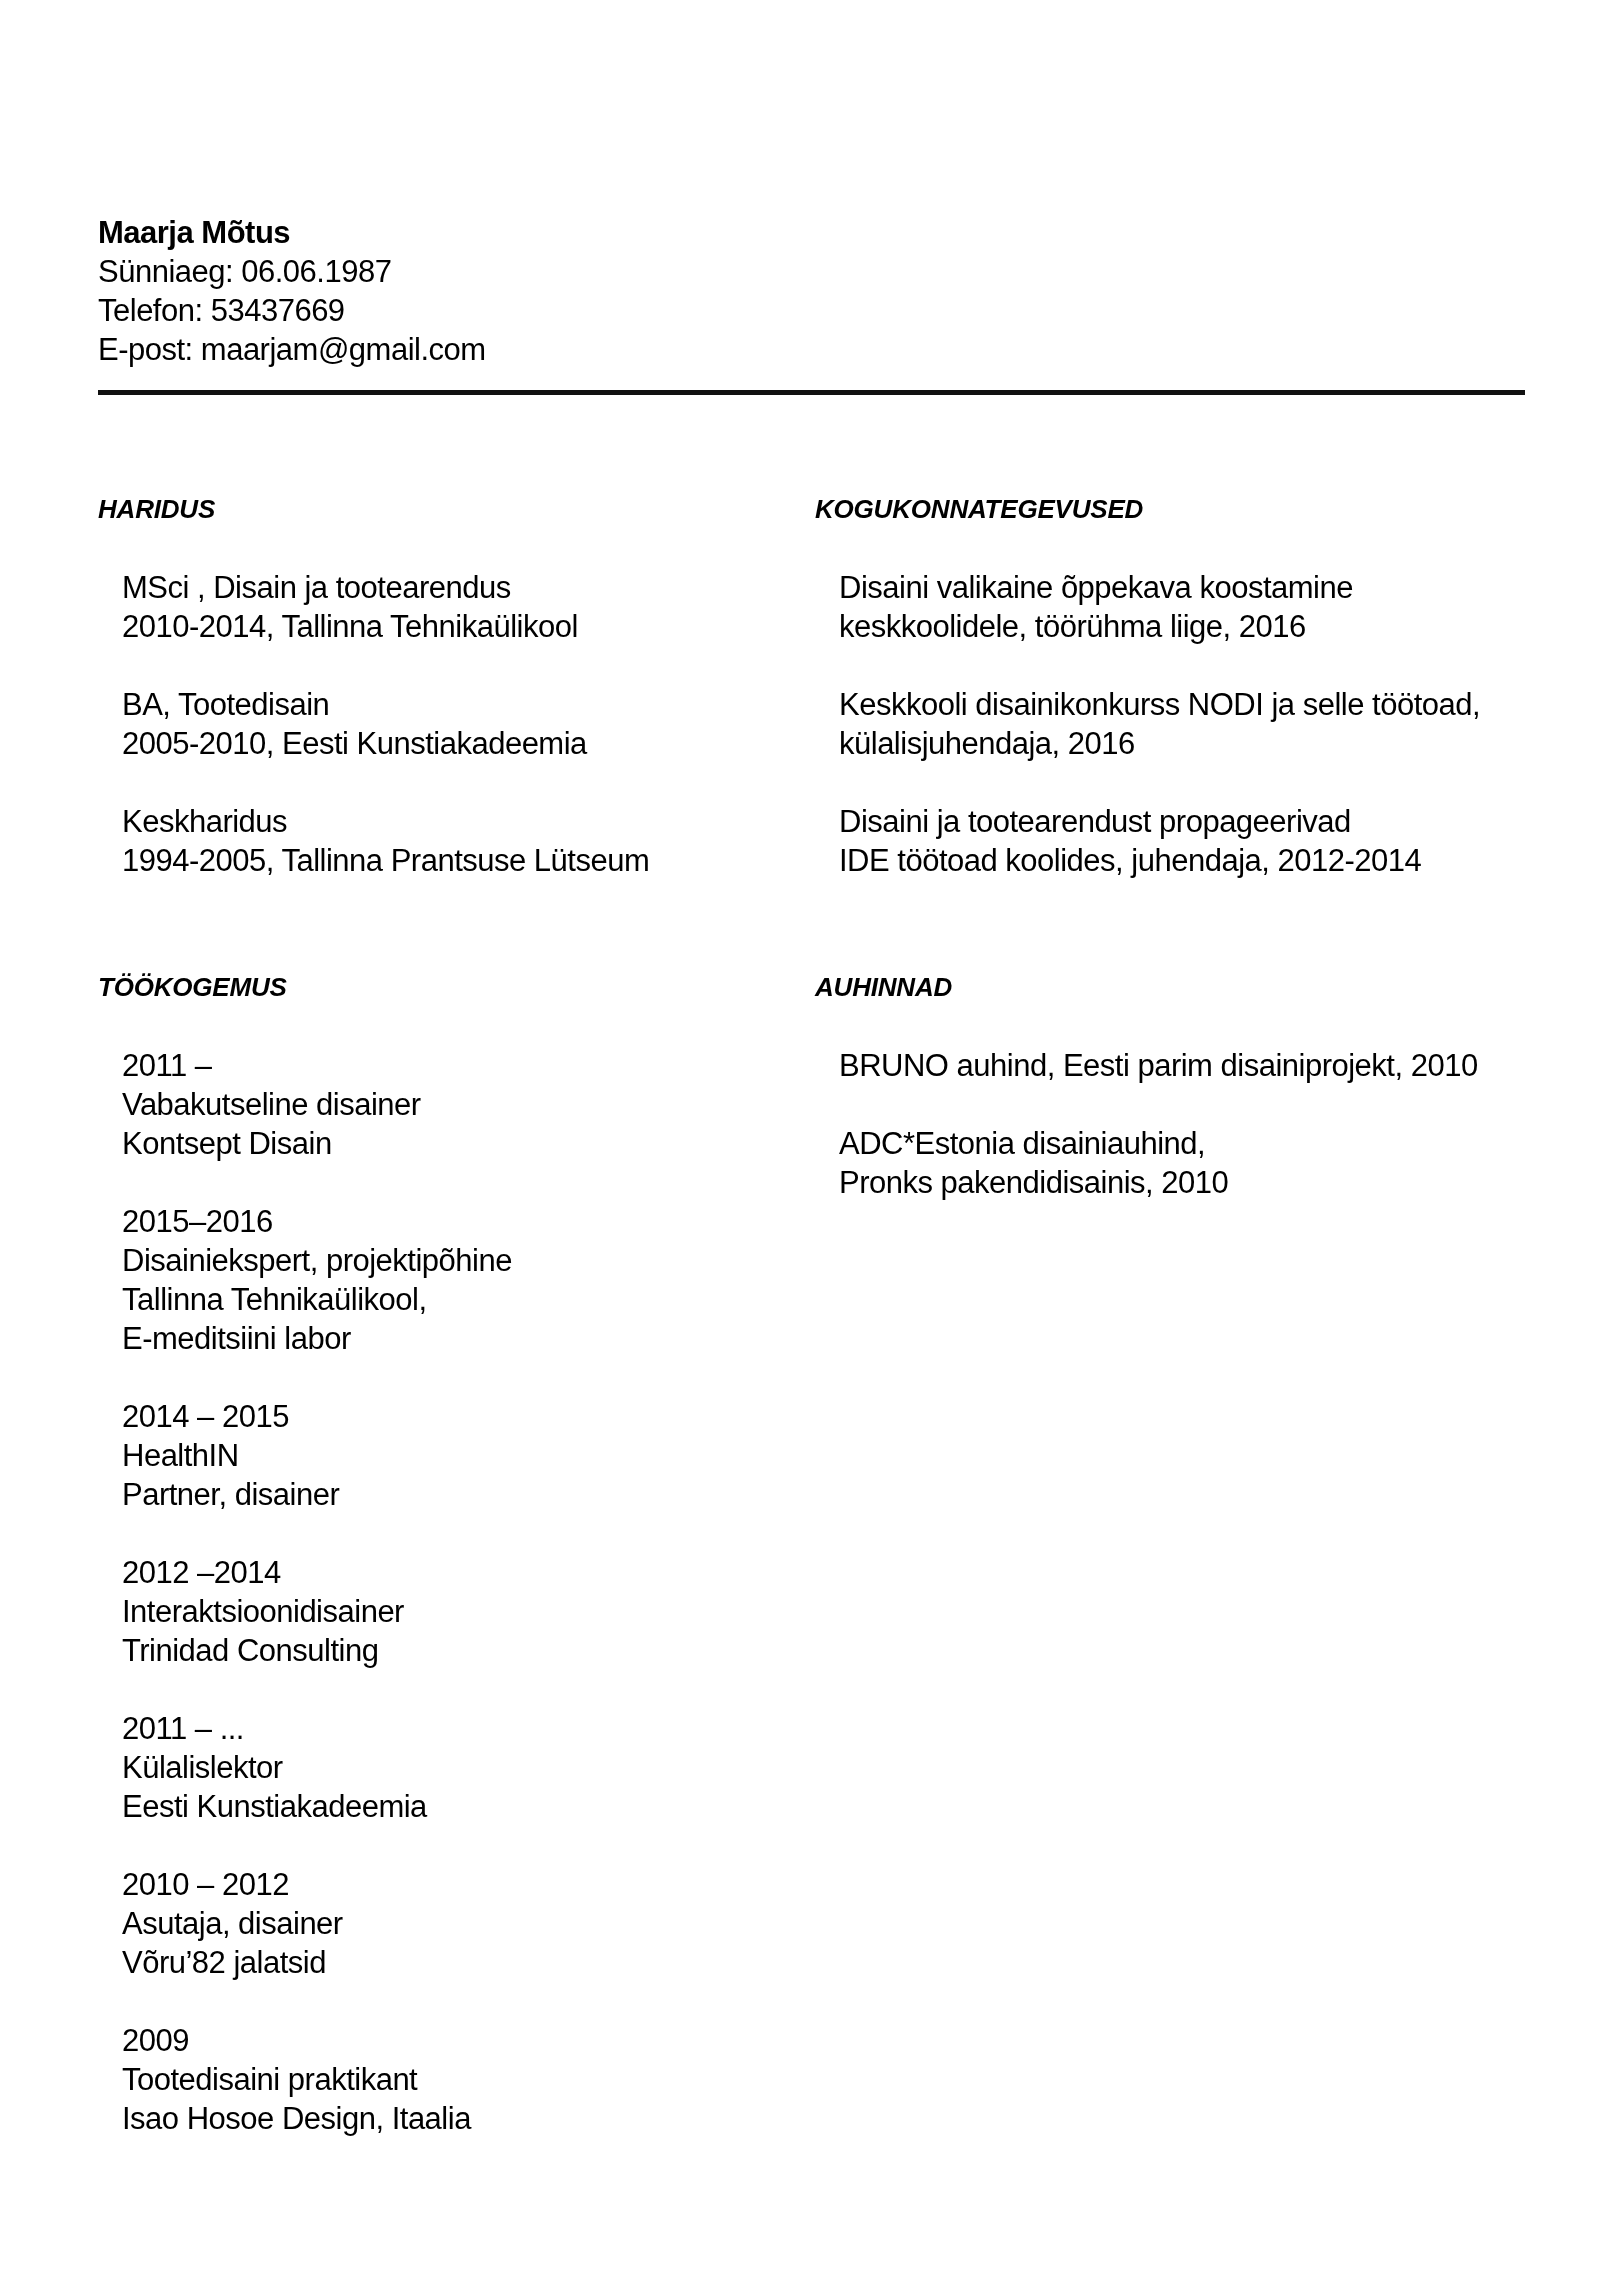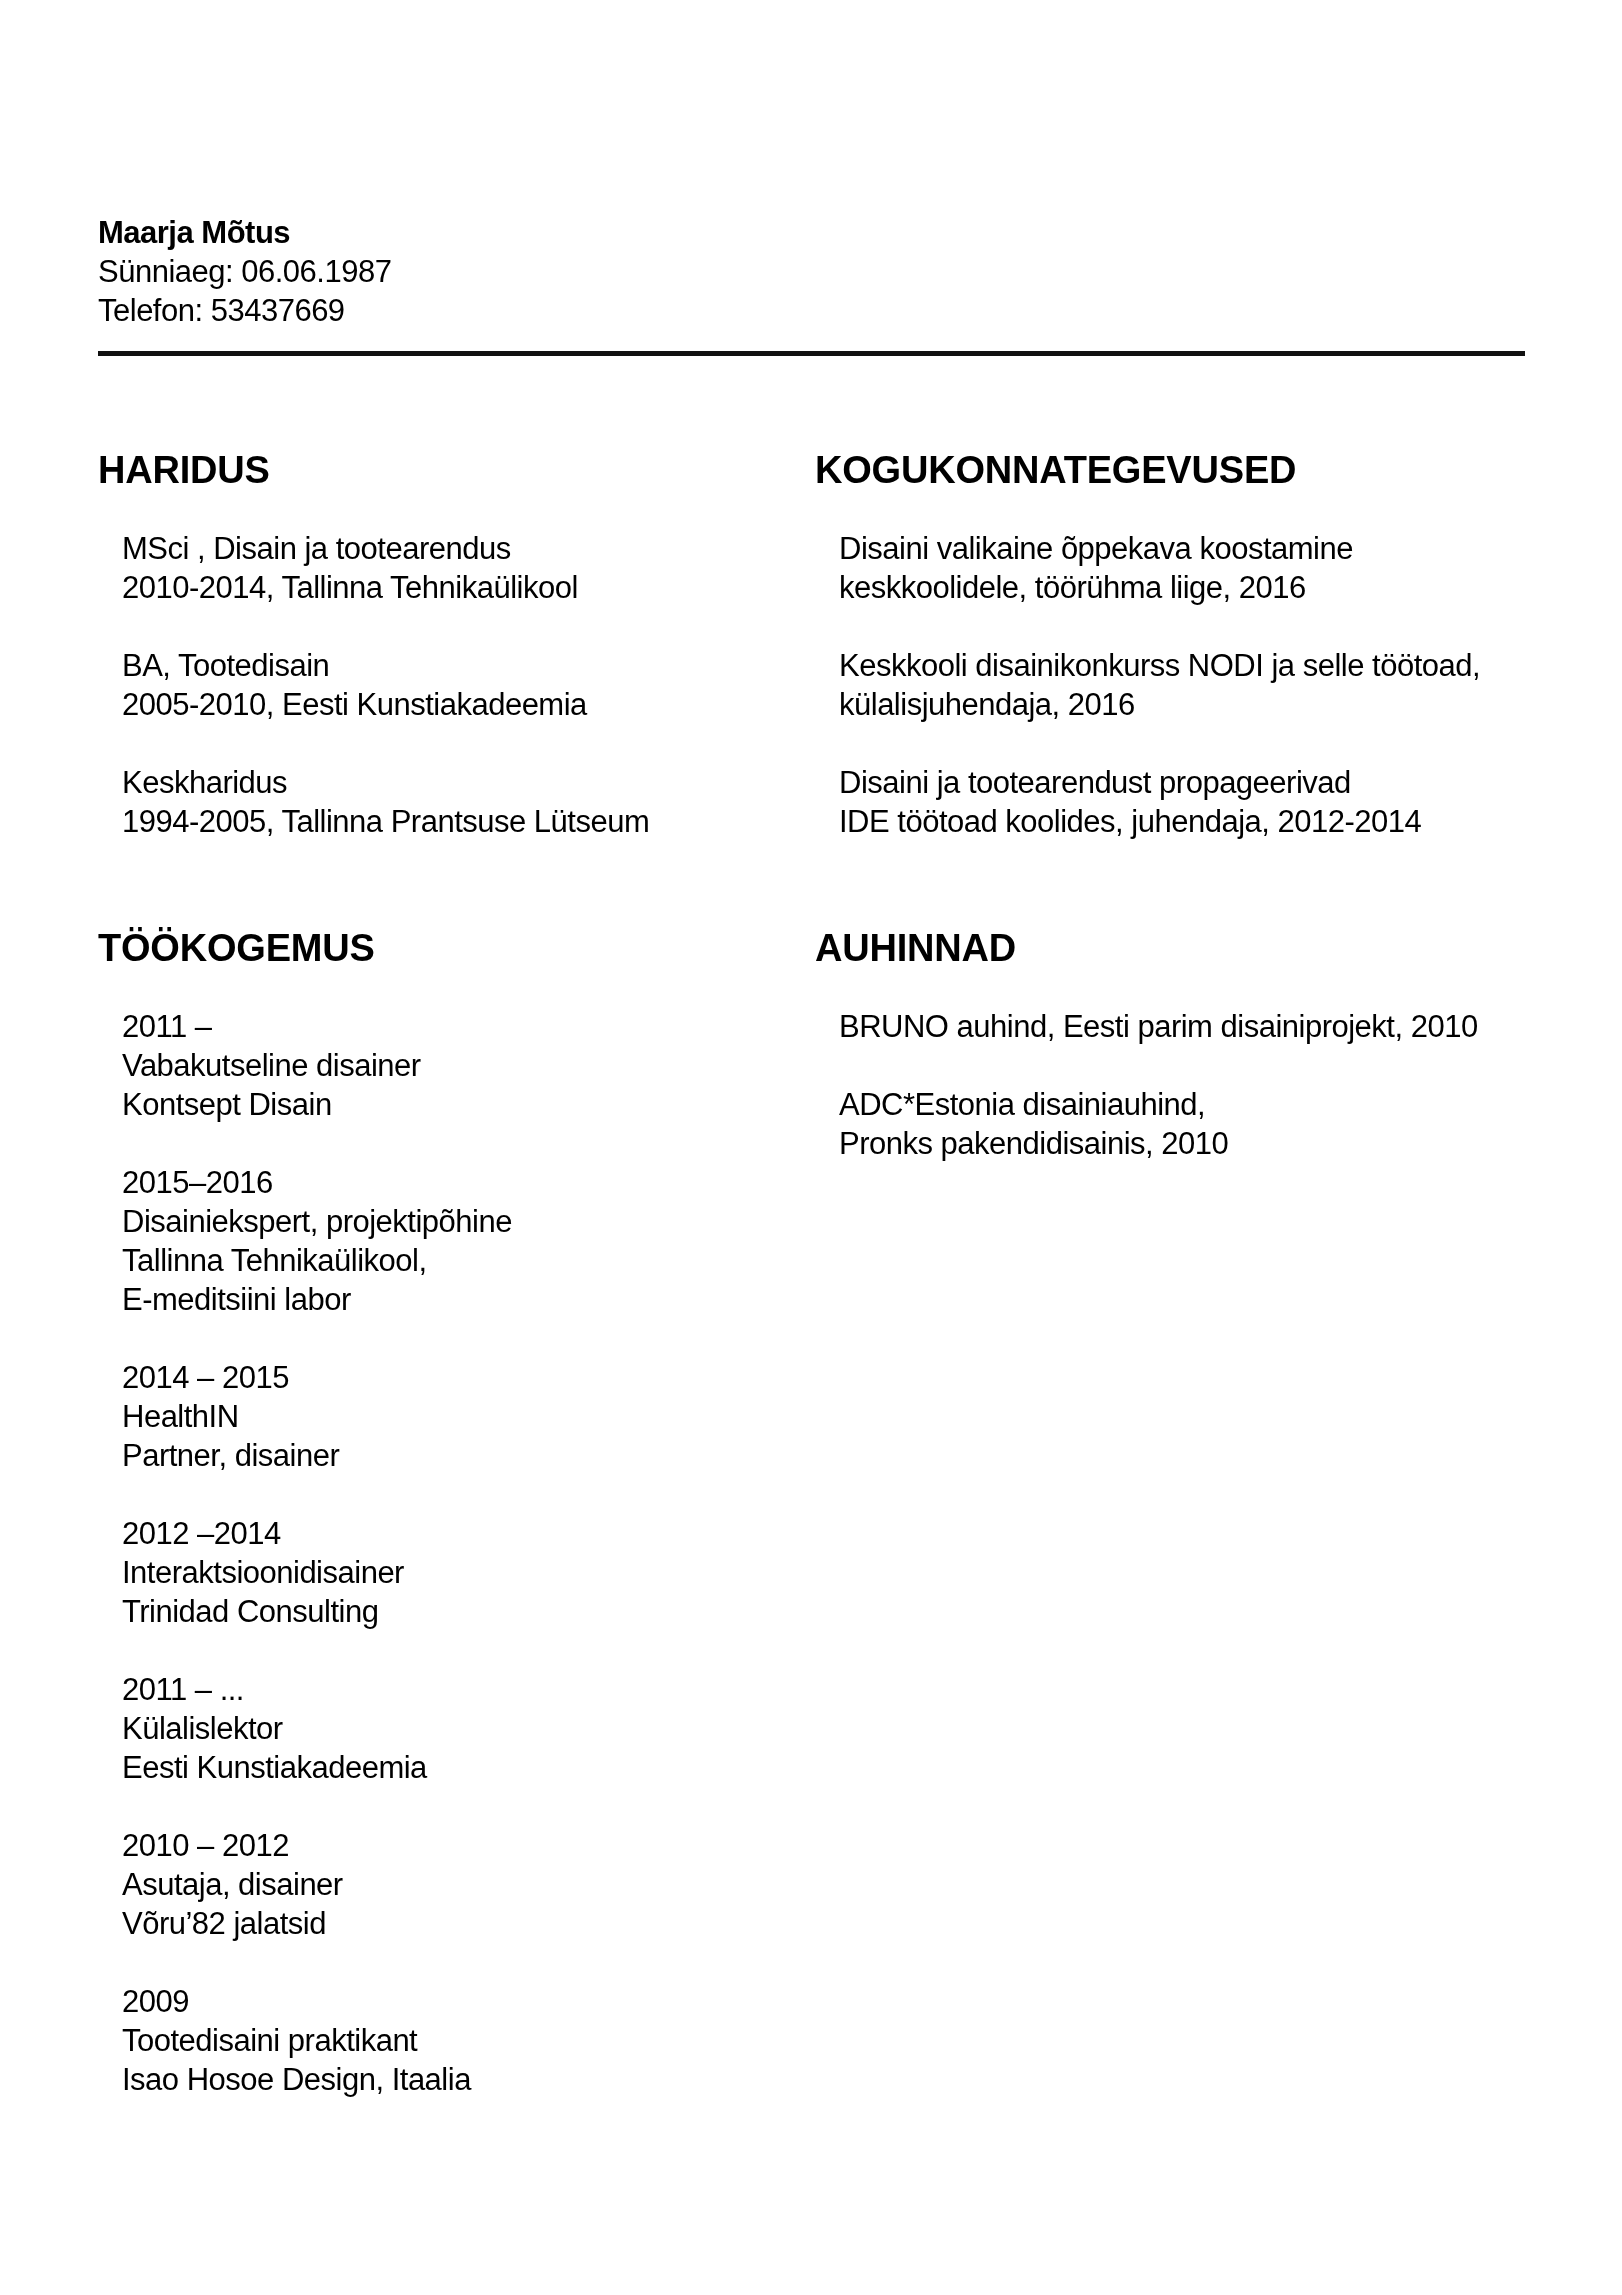--- a/index.html
+++ b/index.html
@@ -48,24 +48,25 @@
     min-width: 0;
   }
   .section {
     display: flow-root;
   }
   .section + .section {
     margin-top: 49px;
   }
   .section-title {
     margin: 0 0 39px 0;
-    font-size: 38px;
+    font-size: 26px;
     line-height: 39px;
     font-weight: 700;
     letter-spacing: -0.2px;
+    font-style: italic;
   }
   .entry {
     margin-bottom: 39px;
     margin-left: 24px;
   }
   .entry:last-child {
     margin-bottom: 39px;
   }
   .line {
     font-size: 31px;
@@ -76,20 +77,21 @@
 </style>
 </head>
 <body>
 
 <div class="page">
 
   <header class="contact-header">
     <div class="contact-name line">Maarja Mõtus</div>
     <div class="line">Sünniaeg: 06.06.1987</div>
     <div class="line">Telefon: 53437669</div>
+    <div class="line">E-post: maarjam@gmail.com</div>
   </header>
 
   <hr class="rule">
 
   <main class="columns">
 
     <div class="column-left">
 
       <section class="section">
         <h2 class="section-title">HARIDUS</h2>

